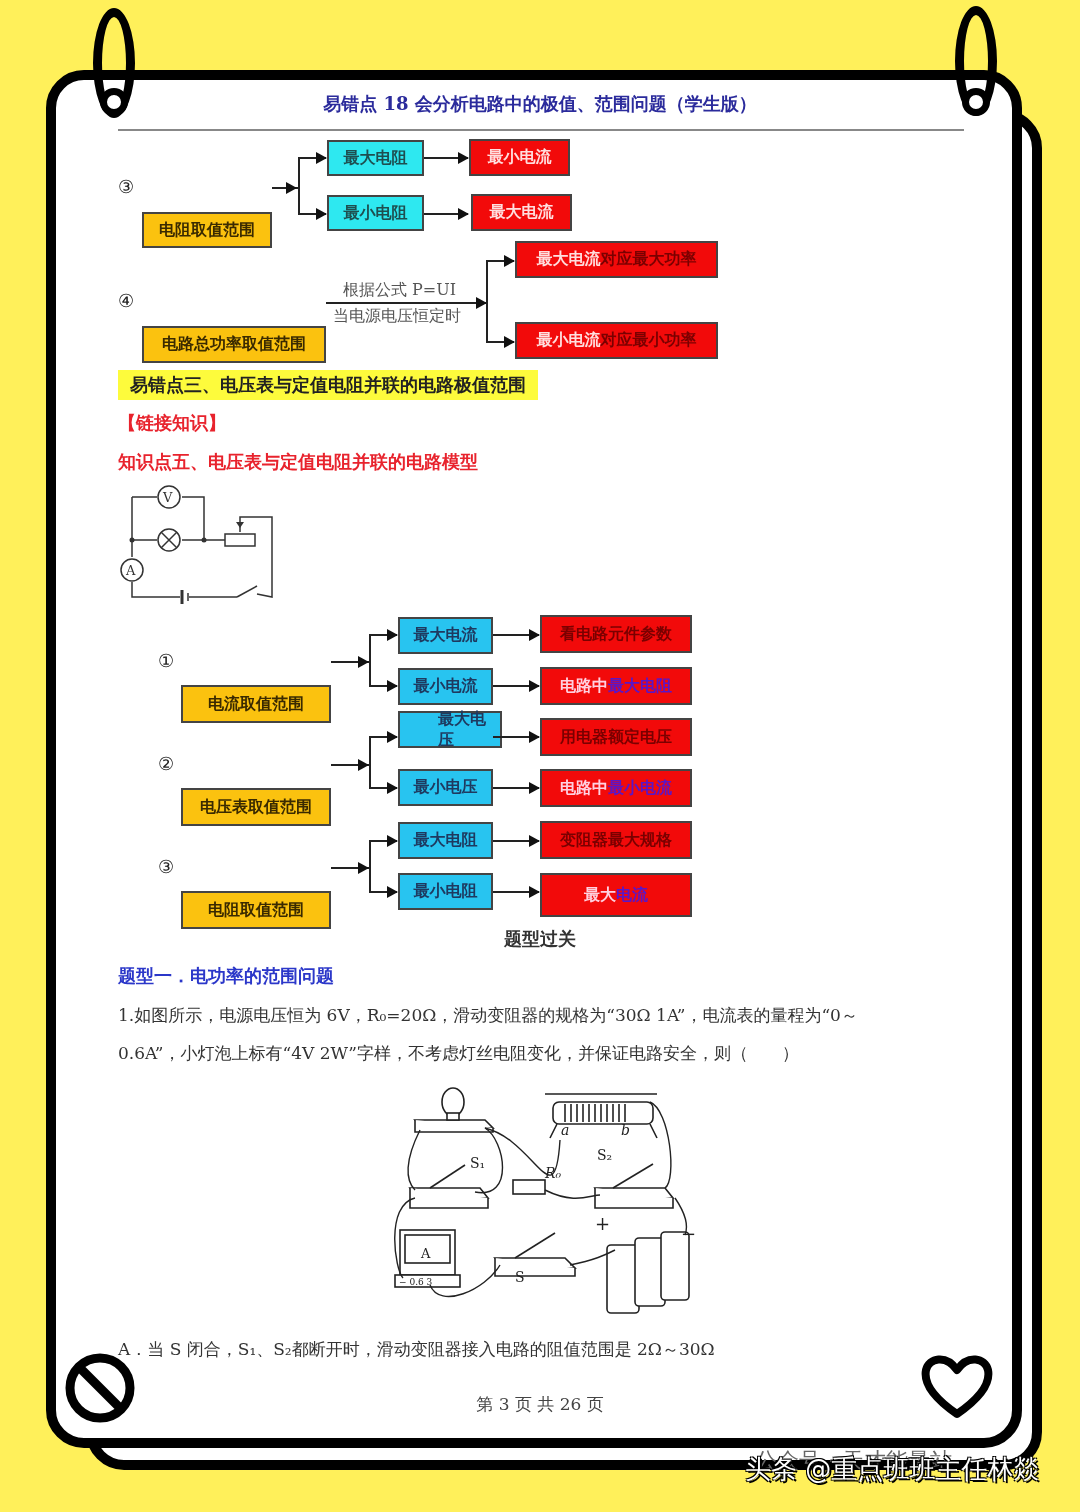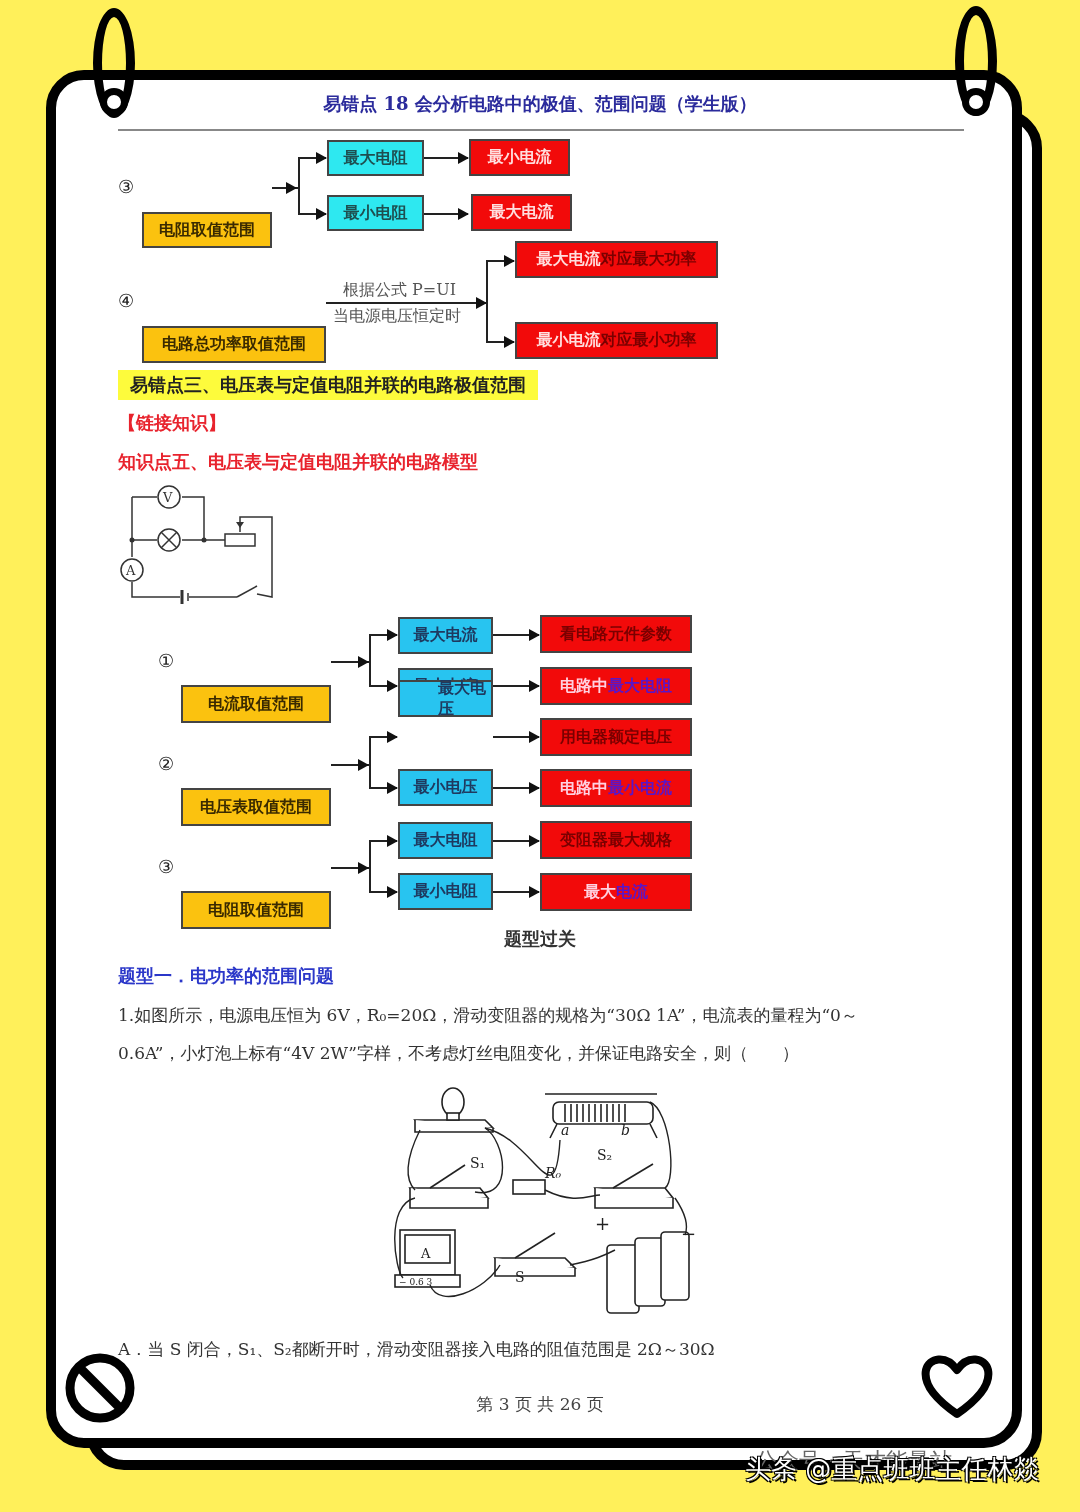--- a/index.html
+++ b/index.html
@@ -139,21 +139,21 @@
 
 <div class="num" style="left:158px; top:753px;">②</div>
 <div class="box yellow" style="left:181px; top:746px; width:150px; height:38px;">电压表取值范围</div>
 <div class="line" style="left:331px; top:764px; width:38px; height:2px;"></div>
 <div class="arrow" style="left:358px; top:759px;"></div>
 <div class="line" style="left:369px; top:736px; width:2px; height:52px;"></div>
 <div class="line" style="left:369px; top:736px; width:28px; height:2px;"></div>
 <div class="arrow" style="left:387px; top:731px;"></div>
 <div class="line" style="left:369px; top:787px; width:28px; height:2px;"></div>
 <div class="arrow" style="left:387px; top:782px;"></div>
-<div class="box blue" style="left:398px; top:680px; width:95px; height:37px;padding-left:38px;">最大电压</div>
+<div class="box blue" style="left:398px; top:711px; width:104px; height:37px;padding-left:38px;">最大电压</div>
 <div class="box blue" style="left:398px; top:769px; width:95px; height:37px;">最小电压</div>
 <div class="line" style="left:493px; top:736px; width:46px; height:2px;"></div>
 <div class="arrow" style="left:529px; top:731px;"></div>
 <div class="line" style="left:493px; top:787px; width:46px; height:2px;"></div>
 <div class="arrow" style="left:529px; top:782px;"></div>
 <div class="box red dark" style="left:540px; top:718px; width:152px; height:38px;">
     <span>用电器额定电压</span>
   </div>
 <div class="box red" style="left:540px; top:769px; width:152px; height:38px;">
     <span class="pink">电路中</span>
@@ -171,21 +171,21 @@
 <div class="arrow" style="left:387px; top:886px;"></div>
 <div class="box blue" style="left:398px; top:822px; width:95px; height:37px;">最大电阻</div>
 <div class="box blue" style="left:398px; top:873px; width:95px; height:37px;">最小电阻</div>
 <div class="line" style="left:493px; top:840px; width:46px; height:2px;"></div>
 <div class="arrow" style="left:529px; top:835px;"></div>
 <div class="line" style="left:493px; top:891px; width:46px; height:2px;"></div>
 <div class="arrow" style="left:529px; top:886px;"></div>
 <div class="box red dark" style="left:540px; top:821px; width:152px; height:38px;">
     <span>变阻器最大规格</span>
   </div>
-<div class="box red" style="left:540px; top:873px; width:152px; height:38px;">
+<div class="box red" style="left:540px; top:873px; width:152px; height:44px;">
     <span class="pink">最大</span>
     <span class="pur">电流</span>
   </div>
 
 <div class="abs" style="left:0; width:1080px; top:927px; text-align:center; font-size:18px; font-weight:bold; color:#333;">题型过关</div>
 <div class="abs section-title" style="left:118px; top:964px;">题型一．电功率的范围问题</div>
 <div class="abs body-text" style="left:118px; top:1004px; white-space:nowrap;">1.如图所示，电源电压恒为 6V，R₀=20Ω，滑动变阻器的规格为“30Ω 1A”，电流表的量程为“0～</div>
 <div class="abs body-text" style="left:118px; top:1042px; white-space:nowrap;">0.6A”，小灯泡上标有“4V 2W”字样，不考虑灯丝电阻变化，并保证电路安全，则（　　）</div>
 
 <svg class="abs" style="left:385px; top:1080px;" width="310" height="240">

